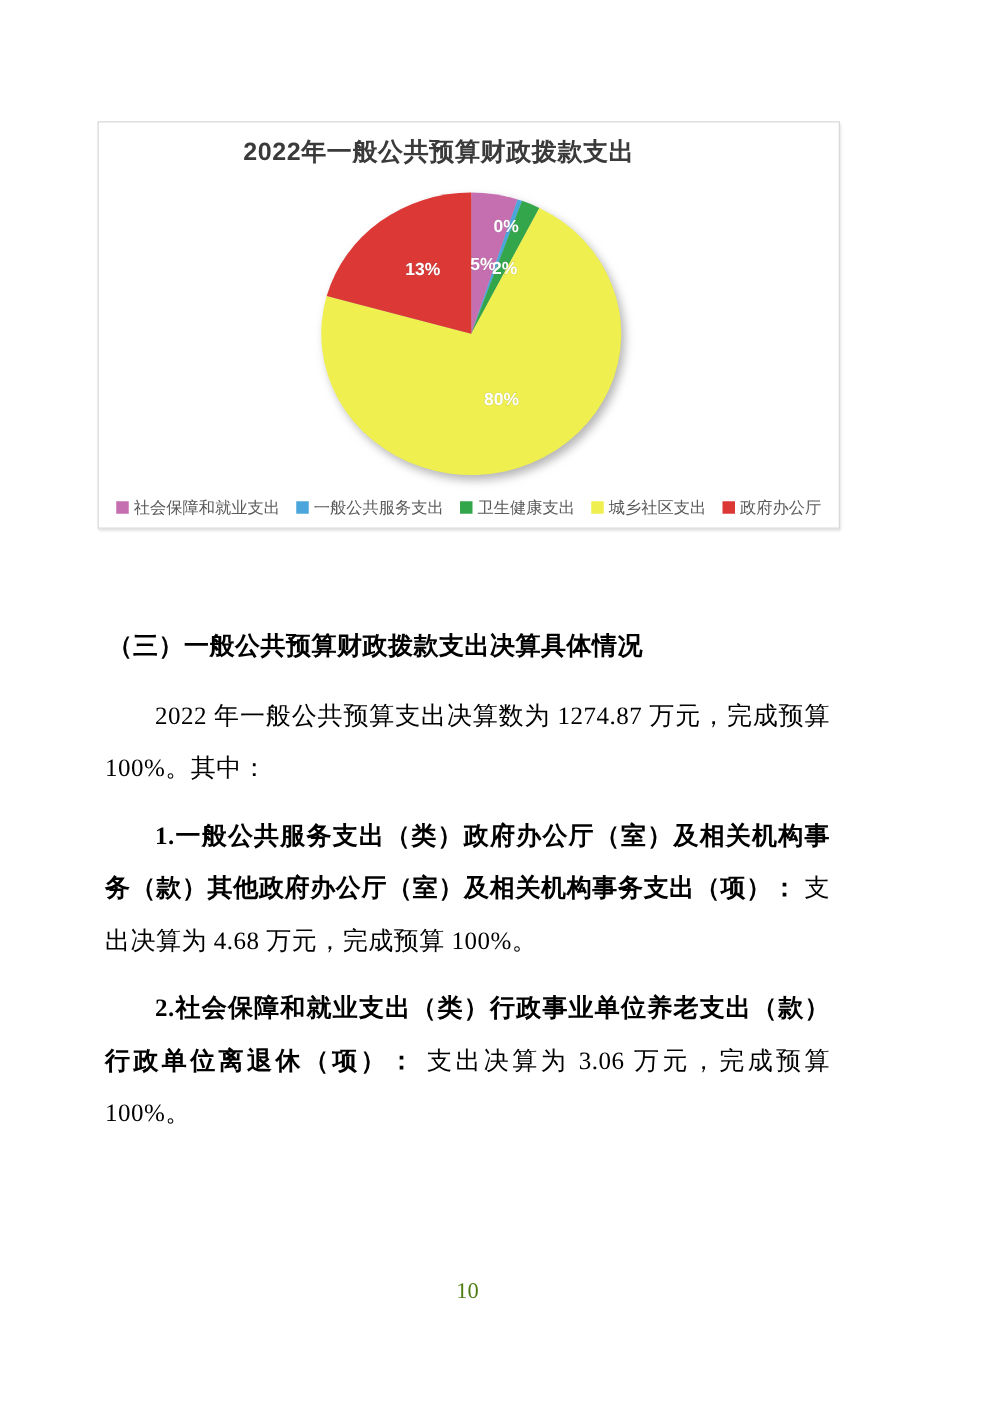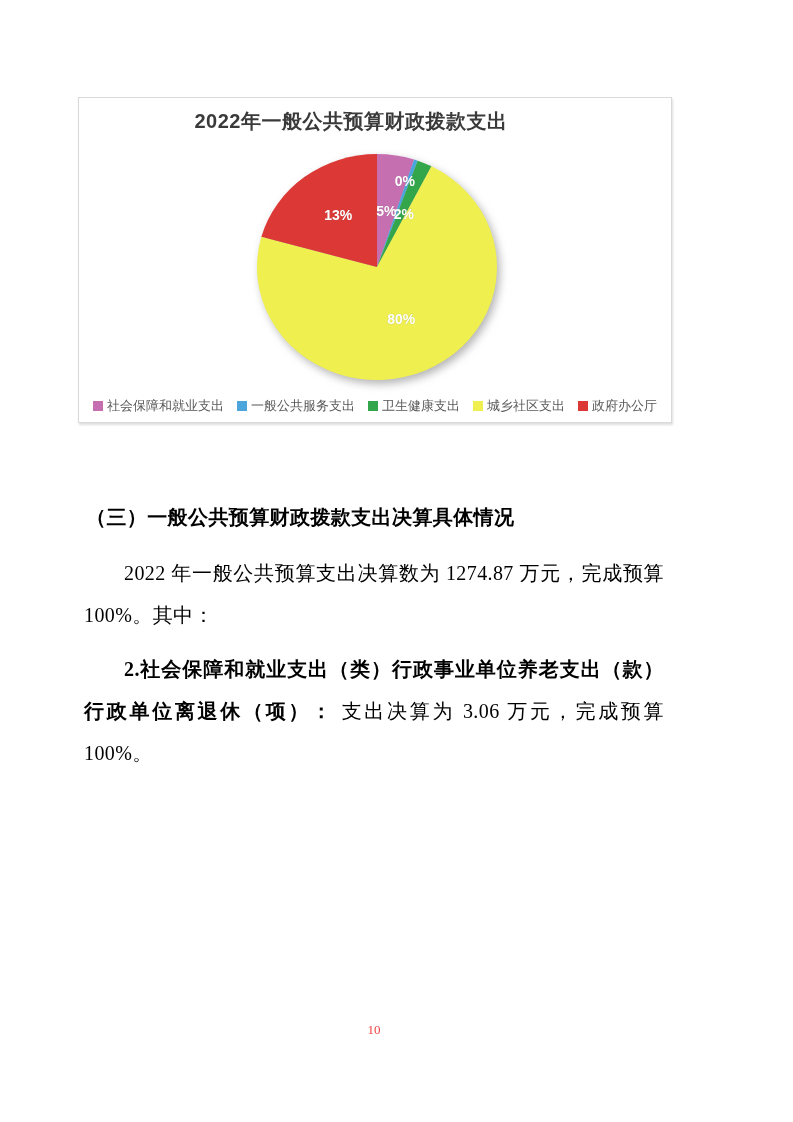--- a/index.html
+++ b/index.html
@@ -47,21 +47,21 @@
   }
   .doc h2{
     font-size:20px;line-height:42px;margin:14px;padding:0;
     font-weight:bold;text-align:left;
   }
   .para{margin:12px;padding:0;text-indent:2em;}
   .para b{font-weight:bold;}
 
   .page-number{
     position:absolute;top:1022px;left:72px;width:604px;
-    text-align:center;font-size:13px;color:#ef4444;
+    text-align:center;font-size:18px;color:#4d7c0f;
   }
 </style>
 </head>
 <body>
 
 <div class="page">
 
   <section class="chart-box">
     <div class="chart-title">2022年一般公共预算财政拨款支出</div>
     <svg class="pie" id="pie-svg" width="594" height="326" viewBox="0 0 594 326">
@@ -101,19 +101,20 @@
           <span class="legend-swatch" style="background: rgb(220, 57, 54);"></span>
           <span>政府办公厅</span>
         </span>
       </div>
   </section>
 
   <section class="doc">
     <h2>（三）一般公共预算财政拨款支出决算具体情况</h2>
     <div id="paragraphs">
         <p class="para"><span>2022 年一般公共预算支出决算数为 1274.87 万元，完成预算 100%。其中：</span></p>
+        <p class="para"><b>1.一般公共服务支出（类）政府办公厅（室）及相关机构事务（款）其他政府办公厅（室）及相关机构事务支出（项）：</b><span> 支出决算为 4.68 万元，完成预算 100%。</span></p>
         <p class="para"><b>2.社会保障和就业支出（类）行政事业单位养老支出（款）行政单位离退休（项）：</b><span> 支出决算为 3.06 万元，完成预算 100%。</span></p>
       </div>
   </section>
 
   <div class="page-number">10</div>
 
 </div>
 
 </body></html>

